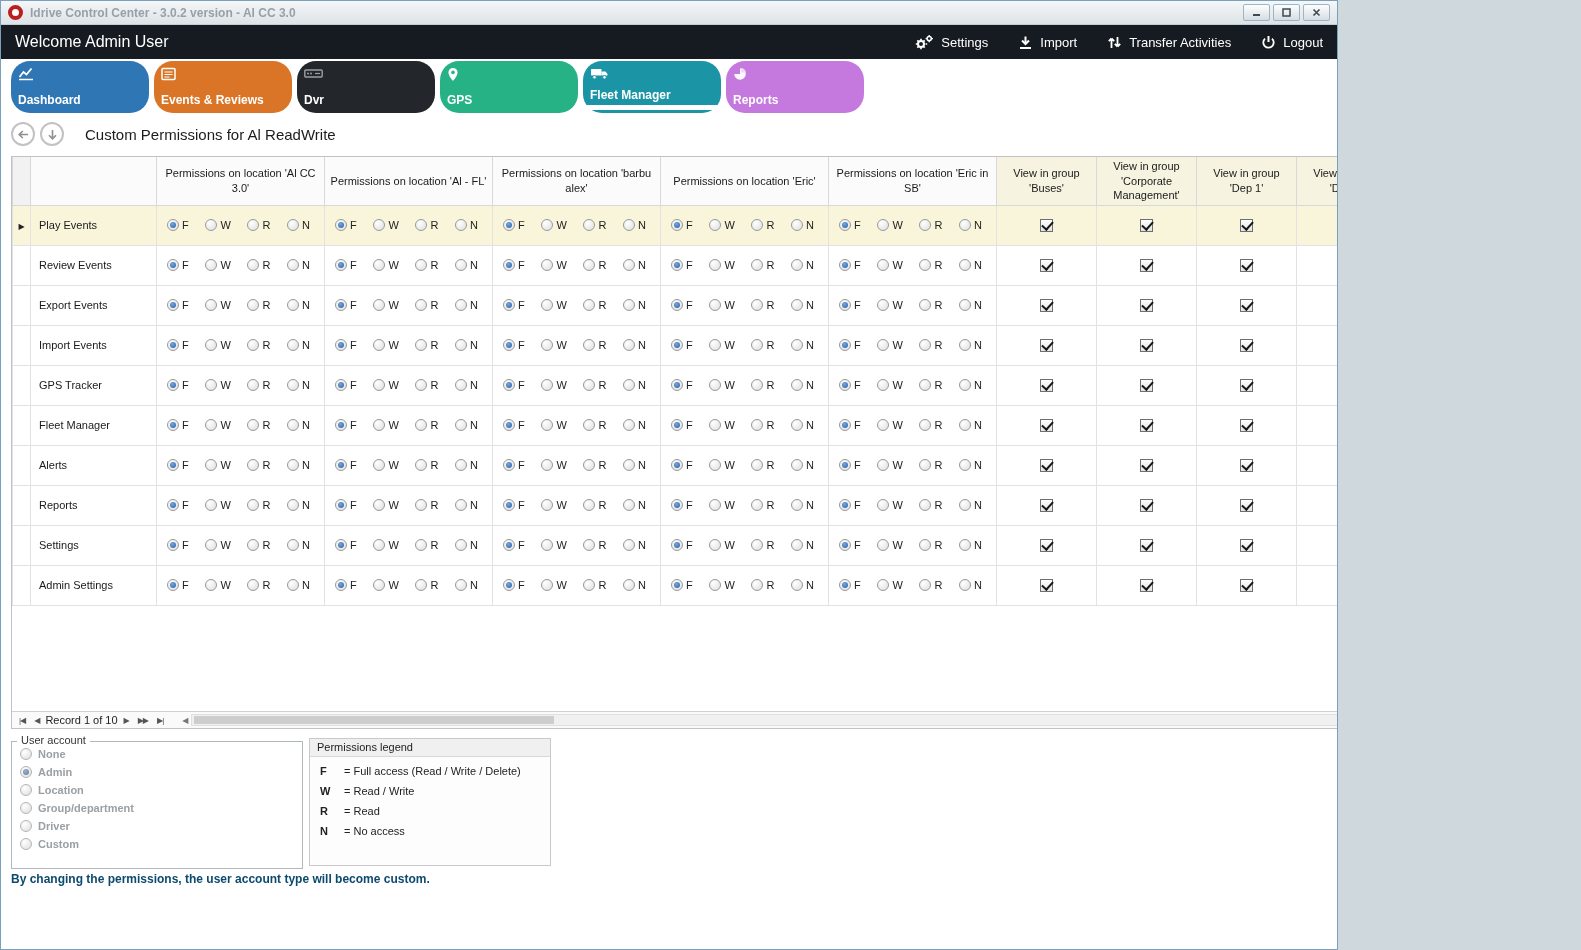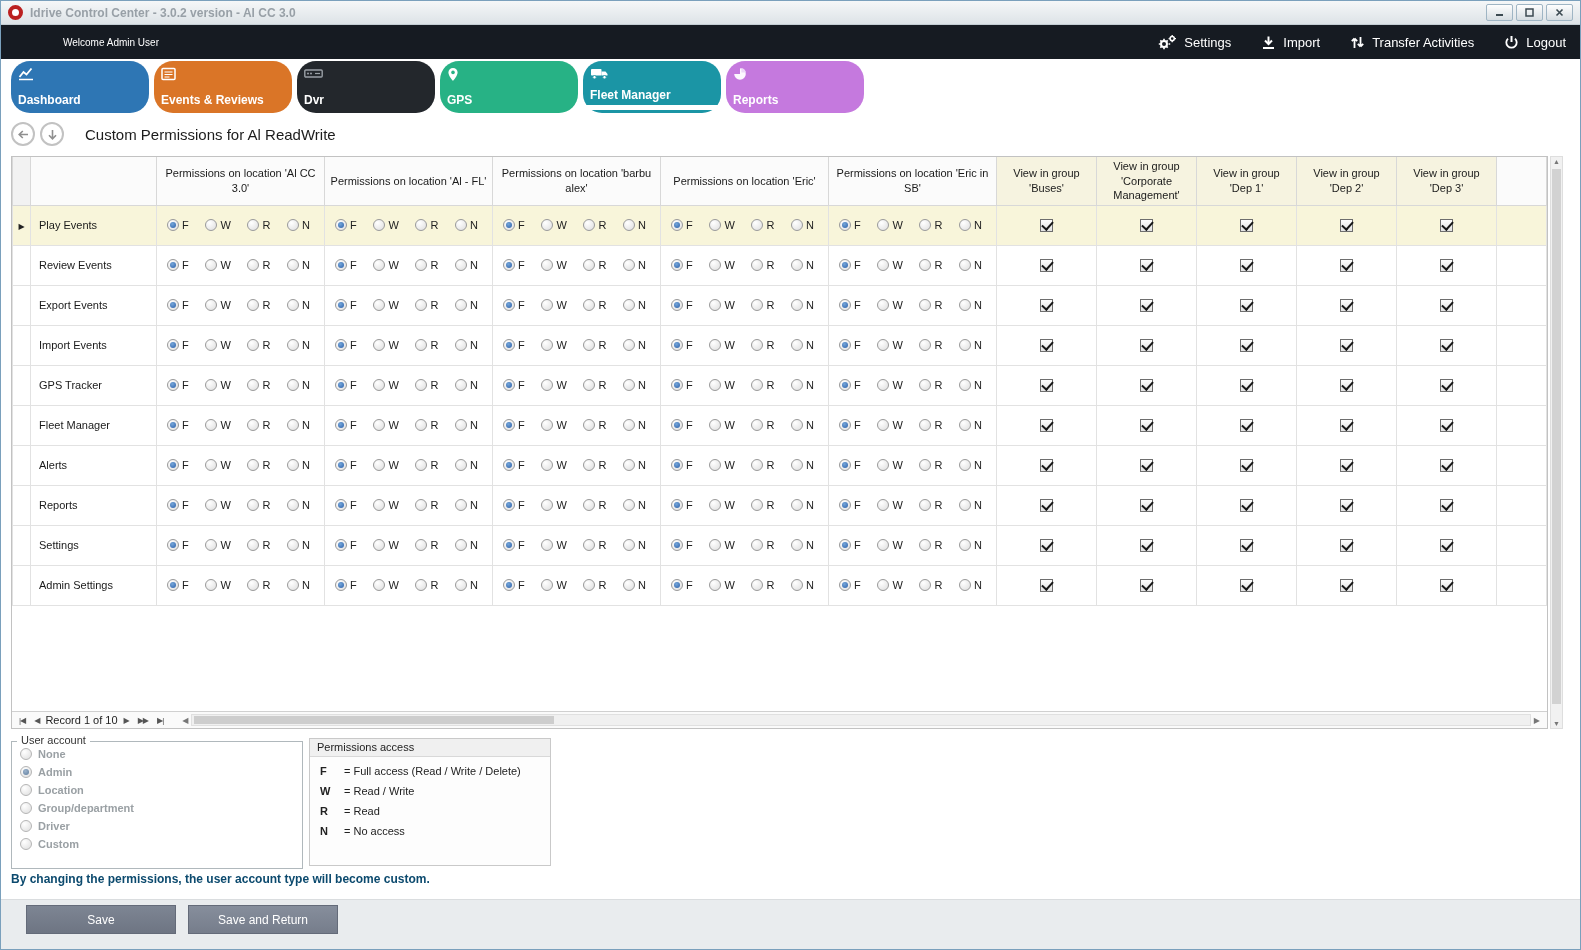--- a/index.html
+++ b/index.html
@@ -1,30 +1,30 @@
 <!DOCTYPE html>
 <html><head>
 <meta charset="utf-8">
 <style>
   *{margin:0;padding:0;box-sizing:border-box;}
   html,body{width:1581px;height:950px;overflow:hidden;}
   body{font-family:"Liberation Sans",sans-serif;background:#cfd8dc;font-size:12px;}
 
-  .window{position:absolute;left:0;top:0;width:1581px;height:950px;border:1px solid #7aa0bc;background:#fff;overflow:hidden;}
+  .window{position:absolute;left:0;top:0;width:1338px;height:950px;border:1px solid #7aa0bc;background:#fff;overflow:hidden;}
 
   
   .titlebar{position:absolute;left:0;top:0;width:100%;height:24px;background:linear-gradient(#f5f7f8,#dde3e7);border-bottom:1px solid #c3cdd3;display:flex;align-items:center;padding:0 7px;}
   .app-icon{width:15px;height:15px;border-radius:50%;border:4px solid #bb2020;background:#fff;margin-right:7px;flex:0 0 auto;}
   .win-title{font-size:12px;font-weight:bold;color:#98a0a7;}
   .win-btns{margin-left:auto;display:flex;gap:3px;}
   .win-btn{width:27px;height:17px;border:1px solid #9fb5c4;border-radius:2px;background:linear-gradient(#fefefe,#d6dde2);display:flex;align-items:center;justify-content:center;cursor:pointer;}
 
   
   .topbar{position:absolute;left:0;top:24px;width:100%;height:34px;background:#161b22;display:flex;align-items:center;padding:0 14px;}
-  .welcome{color:#fff;font-size:10px;margin-left:48px;}
+  .welcome{color:#fff;font-size:16px;}
   .tb-actions{margin-left:auto;display:flex;gap:30px;align-items:center;}
   .tb-action{display:flex;gap:7px;align-items:center;color:#fff;font-size:13px;cursor:pointer;}
   .tb-icon{display:flex;align-items:center;}
 
   
   .tabstrip{position:absolute;left:10px;top:60px;height:52px;display:flex;gap:5px;}
   .tab{width:138px;height:52px;position:relative;color:#fff;cursor:pointer;border-radius:19px;}
   .tab-icon{position:absolute;left:7px;top:6px;}
   .tab-label{position:absolute;left:7px;bottom:6px;font-size:12px;font-weight:bold;}
   .tab.active .tab-label{bottom:11px;}
@@ -1616,21 +1616,21 @@
           <span class="ulabel">Driver</span>
         </div>
         <div class="uopt">
           <span class="radio gray"></span>
           <span class="ulabel">Custom</span>
         </div>
       </div>
   </div>
 
   <div class="legend">
-    <div class="legend-header">Permissions access</div>
+    <div class="legend-header">Permissions legend</div>
     <div>
         <div class="lrow">
           <span class="lkey">F</span>
           <span class="ldesc">= Full access (Read / Write / Delete)</span>
         </div>
         <div class="lrow">
           <span class="lkey">W</span>
           <span class="ldesc">= Read / Write</span>
         </div>
         <div class="lrow">
@@ -1639,18 +1639,14 @@
         </div>
         <div class="lrow">
           <span class="lkey">N</span>
           <span class="ldesc">= No access</span>
         </div>
       </div>
   </div>
 
   <div class="warning">By changing the permissions, the user account type will become custom.</div>
 
-  <div class="bottom-strip">
-    <div class="btn save">Save</div>
-    <div class="btn save-return">Save and Return</div>
-  </div>
 
 </div>
 
 </body></html>

